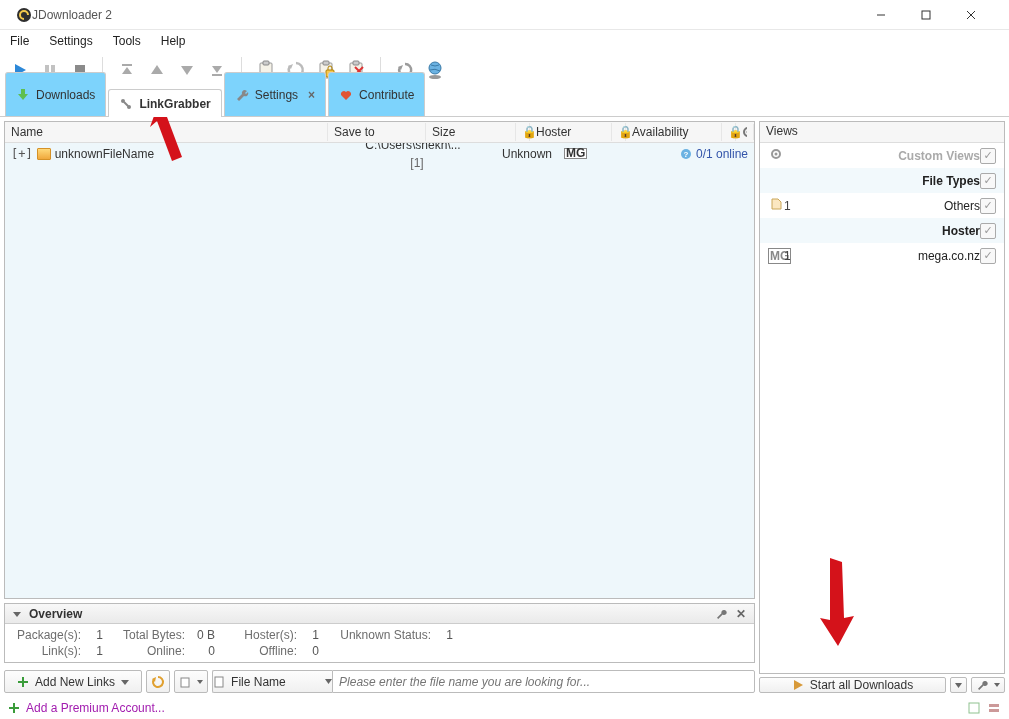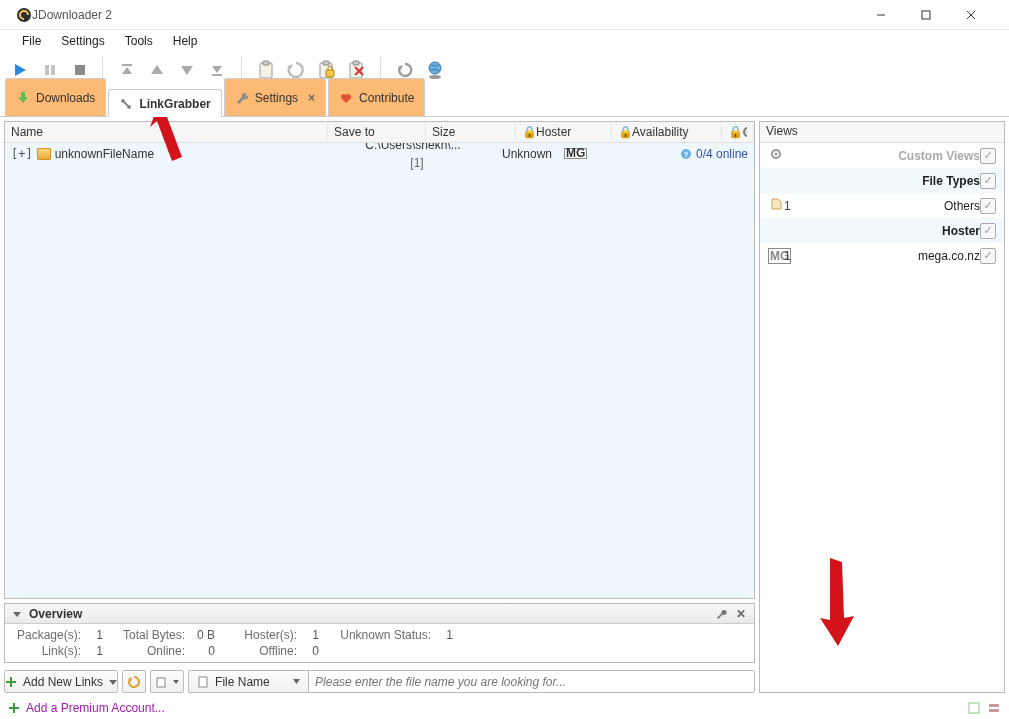--- a/index.html
+++ b/index.html
@@ -6,32 +6,32 @@
 html, body { width: 1009px; height: 719px; overflow: hidden; background: #fff; }
 body { display: flex; flex-direction: column; font-size: 12px; color: #333; }
 
 
 .titlebar { height: 30px; display: flex; align-items: center; padding: 0 16px; background: #fff; border-bottom: 1px solid #e8e8e8; }
 .titlebar .title { color: #555; }
 .titlebar .win-controls { margin-left: auto; display: flex; gap: 0; }
 .titlebar .win-controls div { width: 45px; height: 30px; display: flex; align-items: center; justify-content: center; color: #555; font-size: 13px; }
 
 
-.menubar { height: 22px; display: flex; align-items: center; padding: 0 12px; }
+.menubar { height: 22px; display: flex; align-items: center; padding: 0 0; }
 .menubar .menu-item { padding: 2px 10px; color: #222; }
 
 
 .toolbar { height: 36px; display: flex; align-items: center; padding: 2px 6px; gap: 2px; }
 .tb-btn { width: 28px; height: 28px; display: flex; align-items: center; justify-content: center; border-radius: 2px; }
 .tb-sep { width: 1px; height: 26px; background: #ddd; margin: 0 6px; }
 .tb-group { display: flex; align-items: center; gap: 2px; margin: 0 2px; }
 
 
 .tabrow { height: 29px; display: flex; align-items: flex-end; padding: 0 5px; border-bottom: 1px solid #ccc; gap: 2px; }
-.tab { height: 38px; display: flex; align-items: center; padding: 0 10px; border: 1px solid #ccc; border-bottom: none; background: #fdba74; border-radius: 3px 3px 0 0; gap: 6px; position: relative; }
+.tab { height: 44px; display: flex; align-items: center; padding: 0 10px; border: 1px solid #ccc; border-bottom: none; background: #7dd3fc; border-radius: 3px 3px 0 0; gap: 6px; position: relative; }
 .tab.active { background: #fff; z-index: 2; height: 28px; margin-bottom: -1px; }
 .tab-close { margin-left: 4px; color: #666; font-weight: bold; }
 
 
 .main { flex: 1; display: flex; padding: 4px; gap: 4px; min-height: 0; }
 .left { flex: 1; display: flex; flex-direction: column; gap: 4px; min-width: 0; }
 .right { width: 246px; display: flex; flex-direction: column; gap: 3px; }
 
 .panel { border: 1px solid #bbb; background: #fff; display: flex; flex-direction: column; }
 
@@ -59,24 +59,24 @@
 .overview-hd { height: 20px; background: linear-gradient(#f8f8f8,#eaeaea); border-bottom: 1px solid #ccc; display: flex; align-items: center; padding: 0 6px; font-weight: bold; gap: 6px; }
 .overview-hd .spacer { flex: 1; }
 .overview-hd .ico { width: 14px; height: 14px; display: flex; align-items: center; justify-content: center; color: #666; font-size: 12px; }
 .overview-body { padding: 4px 6px; display: flex; gap: 12px; font-size: 12px; color: #6d6d6d; }
 .ov-label { display: inline-block; width: 70px; text-align: right; }
 .ov-val { display: inline-block; width: 20px; text-align: right; margin-left: 2px; color: #555; }
 .ov-col { display: flex; flex-direction: column; gap: 2px; }
 
 
 .bottombar { height: 26px; display: flex; align-items: stretch; gap: 4px; padding-top: 3px; }
-.btn { border: 1px solid #bbb; background: linear-gradient(#fdfdfd,#f0f0f0); display: flex; align-items: center; padding: 0 0; gap: 6px; border-radius: 2px; font-size: 12px; }
+.btn { border: 1px solid #bbb; background: linear-gradient(#fdfdfd,#f0f0f0); display: flex; align-items: center; padding: 0 12px; gap: 6px; border-radius: 2px; font-size: 12px; }
 .btn.sm { padding: 0 4px; }
 .fn-field { flex: 1; display: flex; align-items: stretch; }
-.fn-label { border: 1px solid #bbb; border-right: none; background: linear-gradient(#fdfdfd,#f0f0f0); display: flex; align-items: center; padding: 0 8px; gap: 6px; width: 120px; border-radius: 2px 0 0 2px;}
+.fn-label { border: 1px solid #bbb; border-right: none; background: linear-gradient(#fdfdfd,#f0f0f0); display: flex; align-items: center; padding: 0 0; gap: 6px; width: 120px; border-radius: 2px 0 0 2px;}
 .fn-input { flex: 1; border: 1px solid #bbb; background: #fff; padding: 0 6px; color: #0c4a6e; font-style: italic; font-size: 12px; border-radius: 0 2px 2px 0; }
 
 
 .views-hd { height: 21px; background: #f6f6f6; border-bottom: 1px solid #ddd; padding: 2px 6px; font-size: 12px; }
 .views-body { flex: 1; overflow: auto; }
 .view-row { height: 25px; display: flex; align-items: center; padding: 0 8px; gap: 0; font-size: 12px; }
 .view-row .icon { width: 16px; text-align: center; color: #888; }
 .view-row .count { width: 12px; color: #444; }
 .view-row .label { flex: 1; text-align: right; color: #222; }
 .view-row.header .label { font-weight: bold; }
@@ -303,21 +303,21 @@
               <span>Unknown</span>
             </div>
           <div class="cell cell-hoster">
             <span class="small-badge">MG</span>
           </div>
           <div class="cell cell-avail">
             <svg width="12" height="12">
                 <circle cx="6" cy="6" r="5" fill="#6bb2e2"></circle>
                 <text x="6" y="9" text-anchor="middle" font-size="8" fill="#fff" font-weight="bold">?</text>
               </svg>
-            <span>0/4 online</span>
+            <span>0/1 online</span>
           </div>
         </div>
       </div>
     </div>
 
     <div class="panel" style="height:60px;">
       <div class="overview-hd">
         <svg width="12" height="12">
             <polygon points="2,4 10,4 6,9" fill="#666"></polygon>
           </svg>
@@ -427,20 +427,41 @@
           <span class="chk">✓</span>
         </div>
         <div class="view-row">
           <span class="icon"><span class="small-badge">MG</span></span>
           <span class="count">1</span>
           <span class="label">mega.co.nz</span>
           <span class="chk">✓</span>
         </div>
       </div>
     </div>
+    <div class="right-bottom">
+      <div class="btn" style="flex:1; justify-content:center;">
+        <svg width="12" height="12">
+            <polygon points="2,1 11,6 2,11" fill="#d89a3a"></polygon>
+          </svg>
+        <span>Start all Downloads</span>
+      </div>
+      <div class="btn sm">
+        <svg width="7" height="7">
+            <polygon points="0,1 7,1 3.5,6" fill="#666"></polygon>
+          </svg>
+      </div>
+      <div class="btn sm">
+        <svg width="12" height="12">
+            <path d="M9 2a2.5 2.5 0 00-2.5 3.3L2 9.8l1.2 1.2 4.5-4.5A2.5 2.5 0 109 2z" fill="#777"></path>
+          </svg>
+        <svg width="6" height="6">
+            <polygon points="0,1 6,1 3,5" fill="#666"></polygon>
+          </svg>
+      </div>
+    </div>
   </div>
 </div>
 
 <div class="footer">
   <svg width="12" height="12">
       <line x1="6" y1="1" x2="6" y2="11" stroke="#3a9c3a" stroke-width="2"></line>
       <line x1="1" y1="6" x2="11" y2="6" stroke="#3a9c3a" stroke-width="2"></line>
     </svg>
   <span>Add a Premium Account...</span>
   <div class="spacer"></div>

